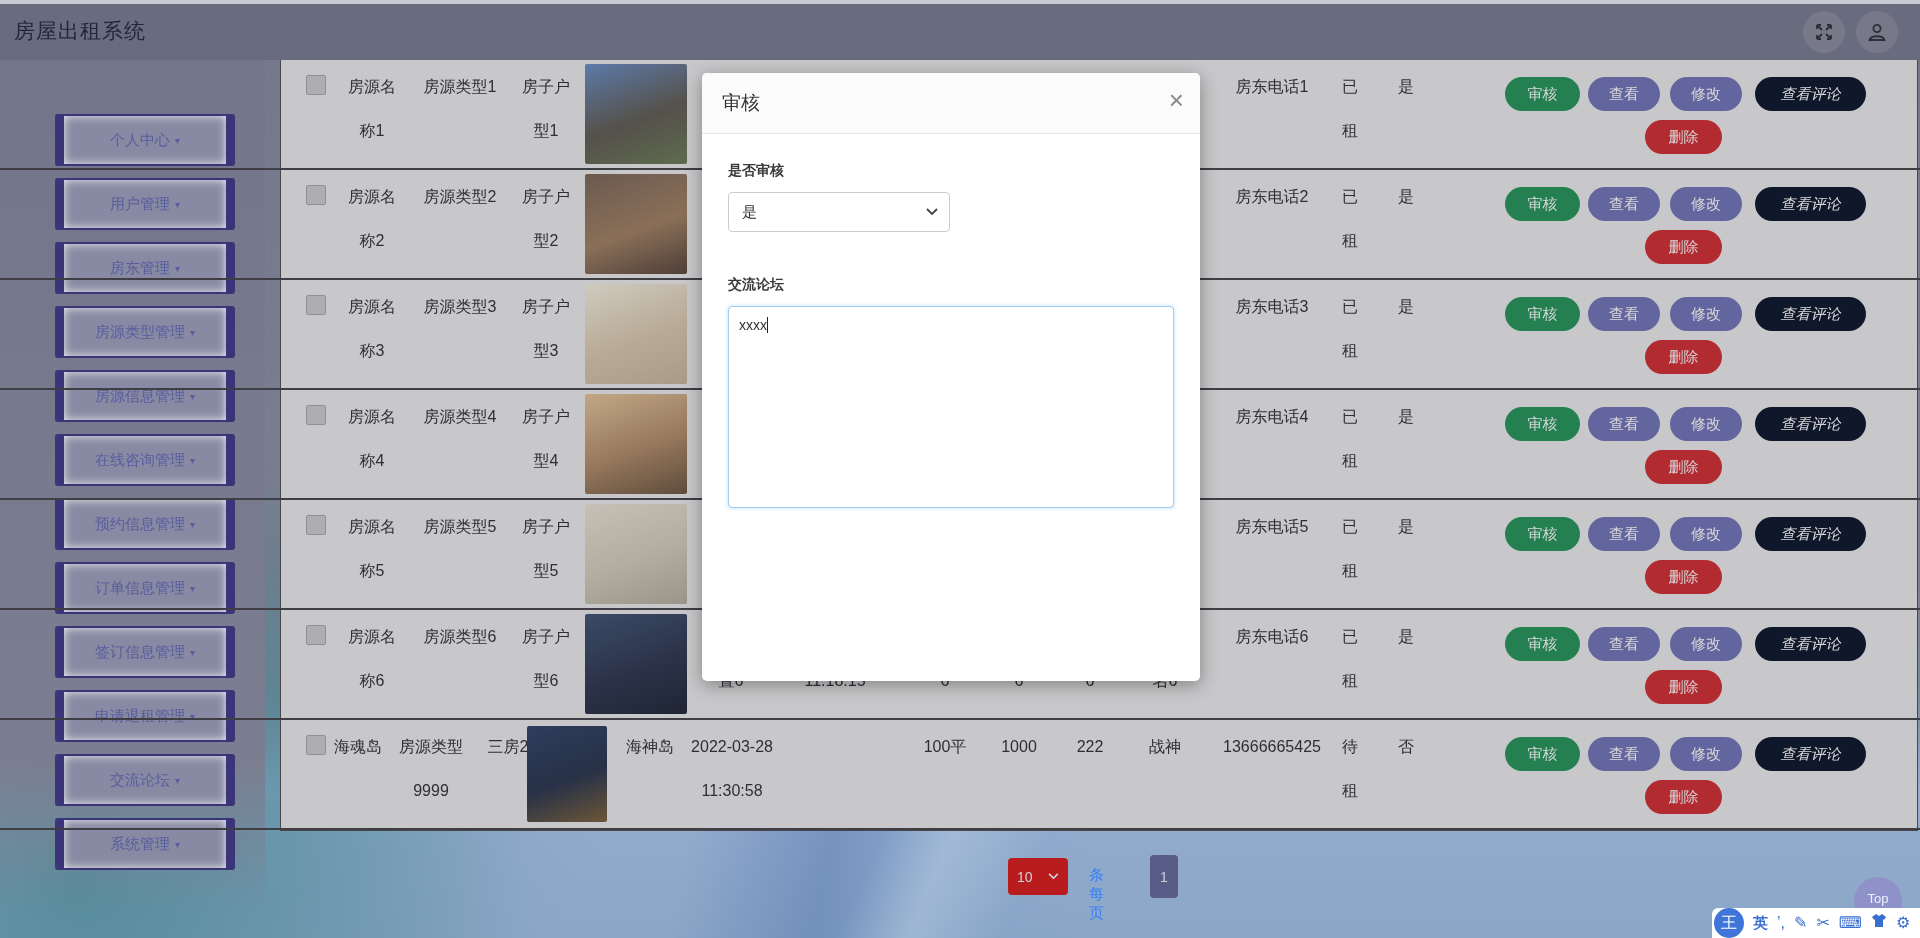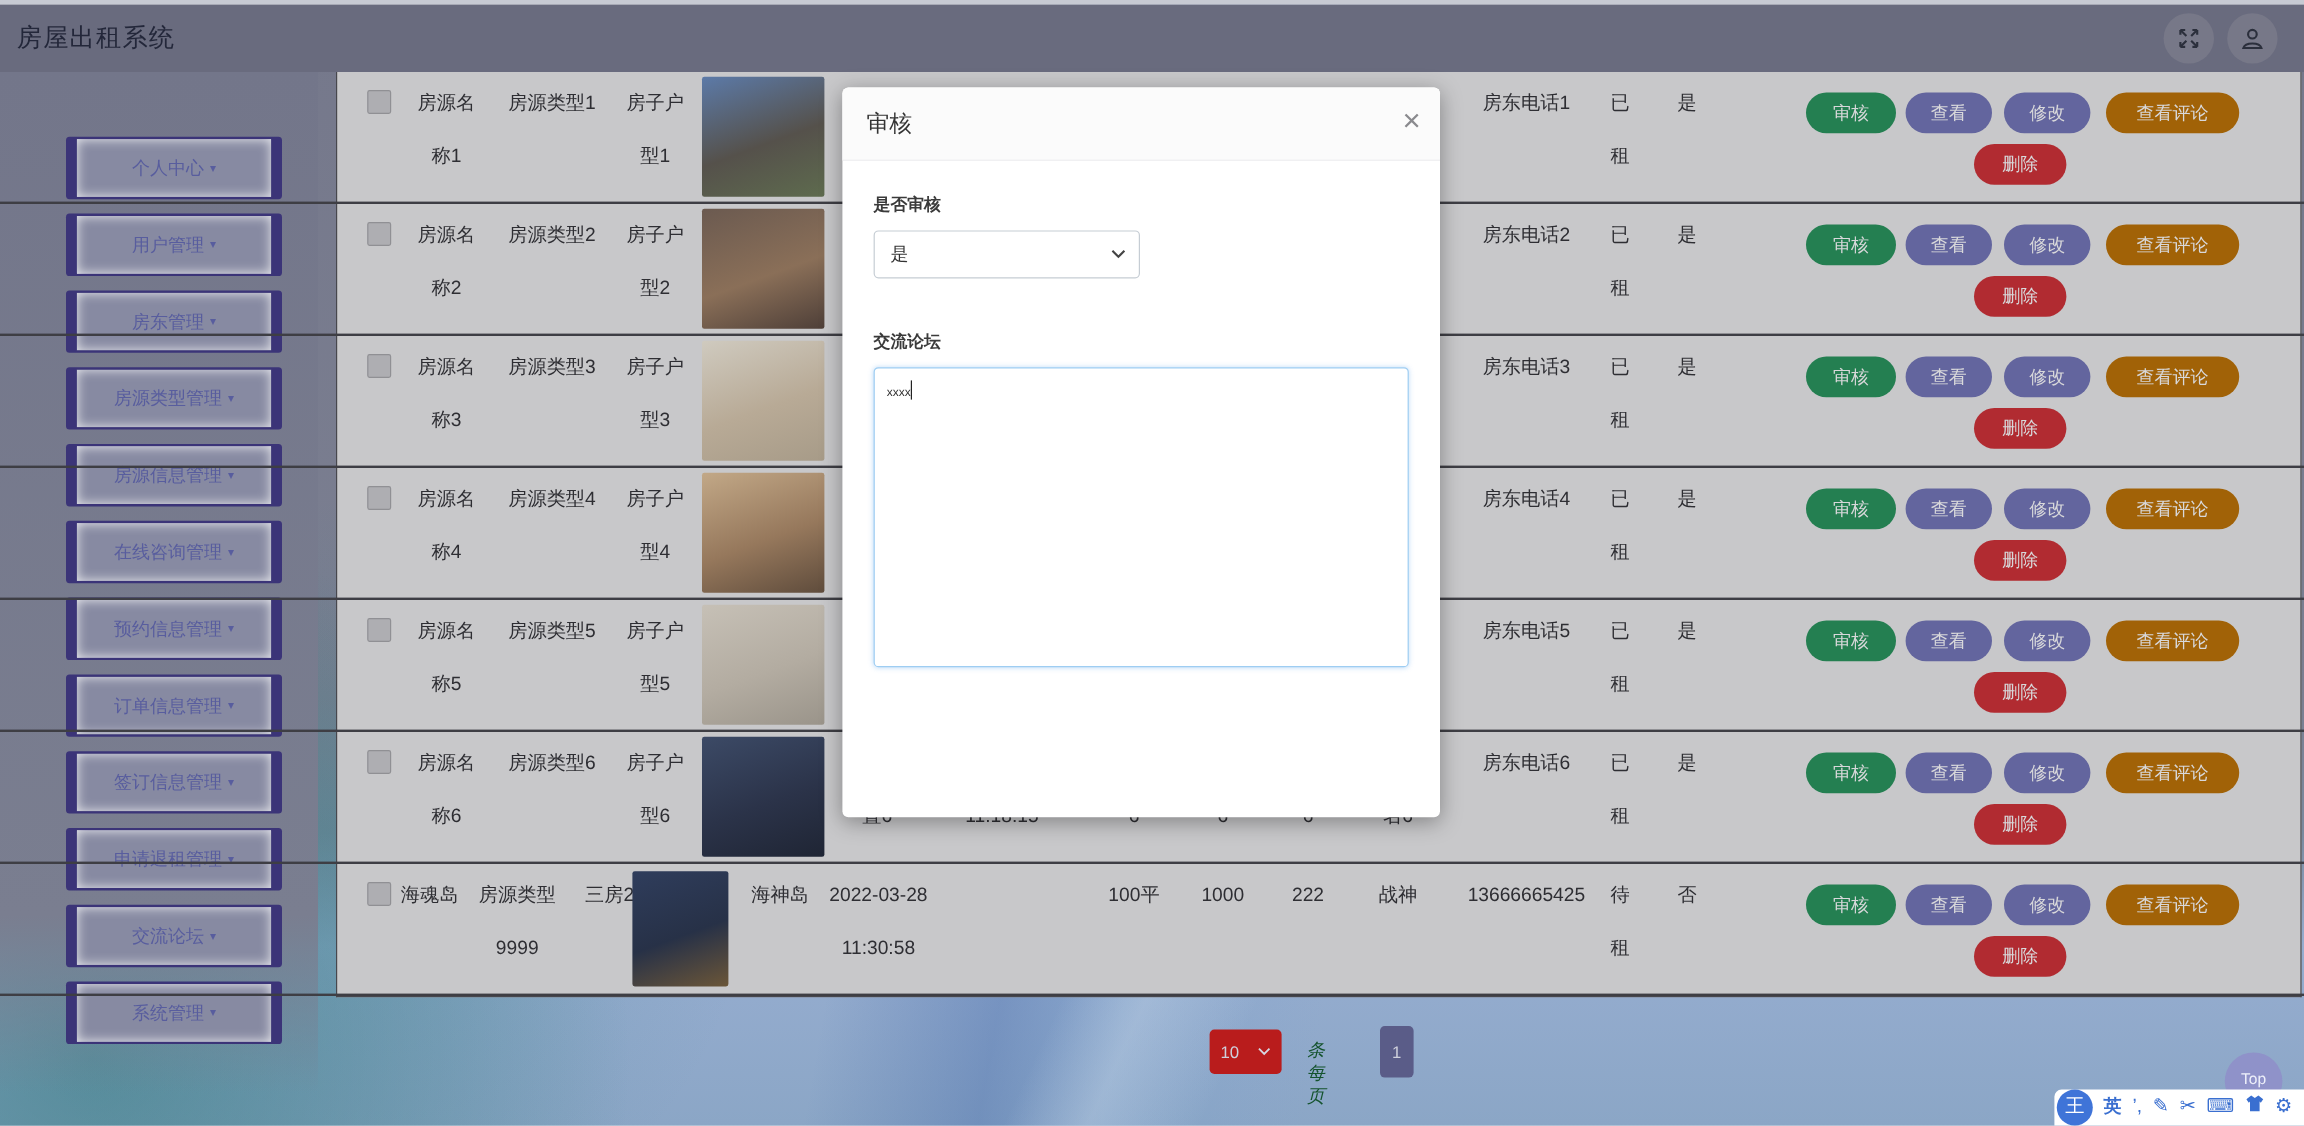--- a/index.html
+++ b/index.html
@@ -41,48 +41,48 @@
   .c-phone{left:1212px;width:120px;} .c-status{left:1330px;width:40px;} .c-audited{left:1378px;width:56px;}
   .thumb{position:absolute;left:585px;top:4px;width:102px;height:100px;border-radius:2px;}
   .last .c-name{left:326px;width:64px;} .last .c-type{left:396px;width:70px;} .last .c-layout{left:470px;width:92px;}
   .last .c-pos{left:608px;width:84px;} .last .c-date{left:682px;width:100px;}
   .last .thumb{left:527px;top:6px;width:80px;height:96px;}
   .btn{position:absolute;height:34px;border-radius:17px;border:none;color:#d8d8da;font-size:15px;
     font-family:"Liberation Sans",sans-serif;cursor:pointer;padding:0;}
   .b-audit{left:1505px;top:17px;width:75px;background:#247f51;}
   .b-view{left:1588px;top:17px;width:72px;background:#63659e;}
   .b-edit{left:1670px;top:17px;width:72px;background:#63659e;}
-  .b-comments{left:1755px;top:17px;width:111px;background:#a16207;}
+  .b-comments{left:1755px;top:17px;width:111px;background:#0f172a;font-style:italic;}
   .b-delete{left:1645px;top:60px;width:77px;background:#b12b31;}
   
   .modal{position:absolute;left:702px;top:73px;width:498px;height:608px;background:#fff;border-radius:5px;
     box-shadow:0 4px 18px rgba(0,0,0,.35);z-index:8;box-sizing:border-box;}
   .modal-header{height:60px;border-bottom:1px solid #e7e7e9;background:#fbfbfb;border-radius:5px 5px 0 0;position:relative;}
   .modal-title{position:absolute;left:20px;top:17px;font-size:19px;color:#333;}
   .modal-close{position:absolute;right:16px;top:12px;font-size:26px;color:#8a8a8e;cursor:pointer;line-height:30px;}
   .modal-body{padding:28px 26px 0 26px;}
   .field-label{font-size:14px;font-weight:bold;color:#3a3a3a;}
   .select{margin-top:12px;width:222px;height:40px;border:1px solid #c6cdd4;border-radius:4px;position:relative;
     font-size:15px;color:#333;display:flex;align-items:center;padding-left:13px;box-sizing:border-box;cursor:pointer;background:#fff;}
   .select svg{position:absolute;right:11px;top:15px;}
   .gap{height:44px;}
-  .textarea{margin-top:12px;width:446px;height:250px;border:1px solid #9ecdf2;border-radius:4px;
-    box-shadow:0 0 4px rgba(120,180,240,.45);font-size:10px;color:#333;padding:10px 10px;box-sizing:border-box;position:relative;background:#fff;}
+  .textarea{margin-top:12px;width:446px;height:202px;border:1px solid #9ecdf2;border-radius:4px;
+    box-shadow:0 0 4px rgba(120,180,240,.45);font-size:14px;color:#333;padding:10px 10px;box-sizing:border-box;position:relative;background:#fff;}
   .caret-bar{display:inline-block;width:1px;height:16px;background:#222;vertical-align:-3px;}
   .modal-footer{position:absolute;left:0;bottom:0;width:100%;height:68px;border-top:1px solid #e7e7e9;box-sizing:border-box;}
   .mbtn{position:absolute;top:14px;height:37px;border:none;border-radius:4px;color:#fff;font-size:15px;
     font-family:"Liberation Sans",sans-serif;cursor:pointer;}
   .m-close{right:82px;width:58px;background:#6c757d;}
   .m-submit{right:14px;width:60px;background:linear-gradient(180deg,#6cc28d,#4faa72);}
   .cursor-hand{position:absolute;right:16px;top:32px;z-index:9;}
   
   .pager{position:absolute;top:855px;z-index:3;}
   .page-size{position:absolute;left:1008px;top:3px;width:60px;height:37px;background:#b91c1c;border-radius:4px;
     color:#cfd0dc;font-size:14px;display:flex;align-items:center;justify-content:space-between;padding:0 9px;box-sizing:border-box;cursor:pointer;}
-  .per-label{position:absolute;left:1089px;top:11px;font-size:15px;color:#14532d;font-style:italic;}
+  .per-label{position:absolute;left:1089px;top:11px;font-size:15px;color:#3b82f6;}
   .page-num{position:absolute;left:1150px;top:0;width:28px;height:43px;background:#5a5c88;border-radius:4px;
     color:#cfd0dc;font-size:14px;display:flex;align-items:center;justify-content:center;cursor:pointer;}
   
   .top-btn{position:absolute;left:1854px;top:877px;width:48px;height:48px;border-radius:50%;background:#8f92c9;
     color:#eef0fa;font-size:13px;text-align:center;line-height:44px;z-index:9;cursor:pointer;}
   .ime-bar{position:absolute;left:1712px;top:908px;width:208px;height:30px;background:#fff;border-radius:6px 0 0 0;
     z-index:10;display:flex;align-items:center;}
   .ime-logo{width:30px;height:30px;border-radius:50%;background:#3f74d8;color:#fff;font-size:16px;text-align:center;
     line-height:30px;margin-left:2px;flex:none;cursor:pointer;}
   .ime-item{color:#3a6fd0;font-size:16px;margin-left:9px;cursor:pointer;line-height:30px;}

